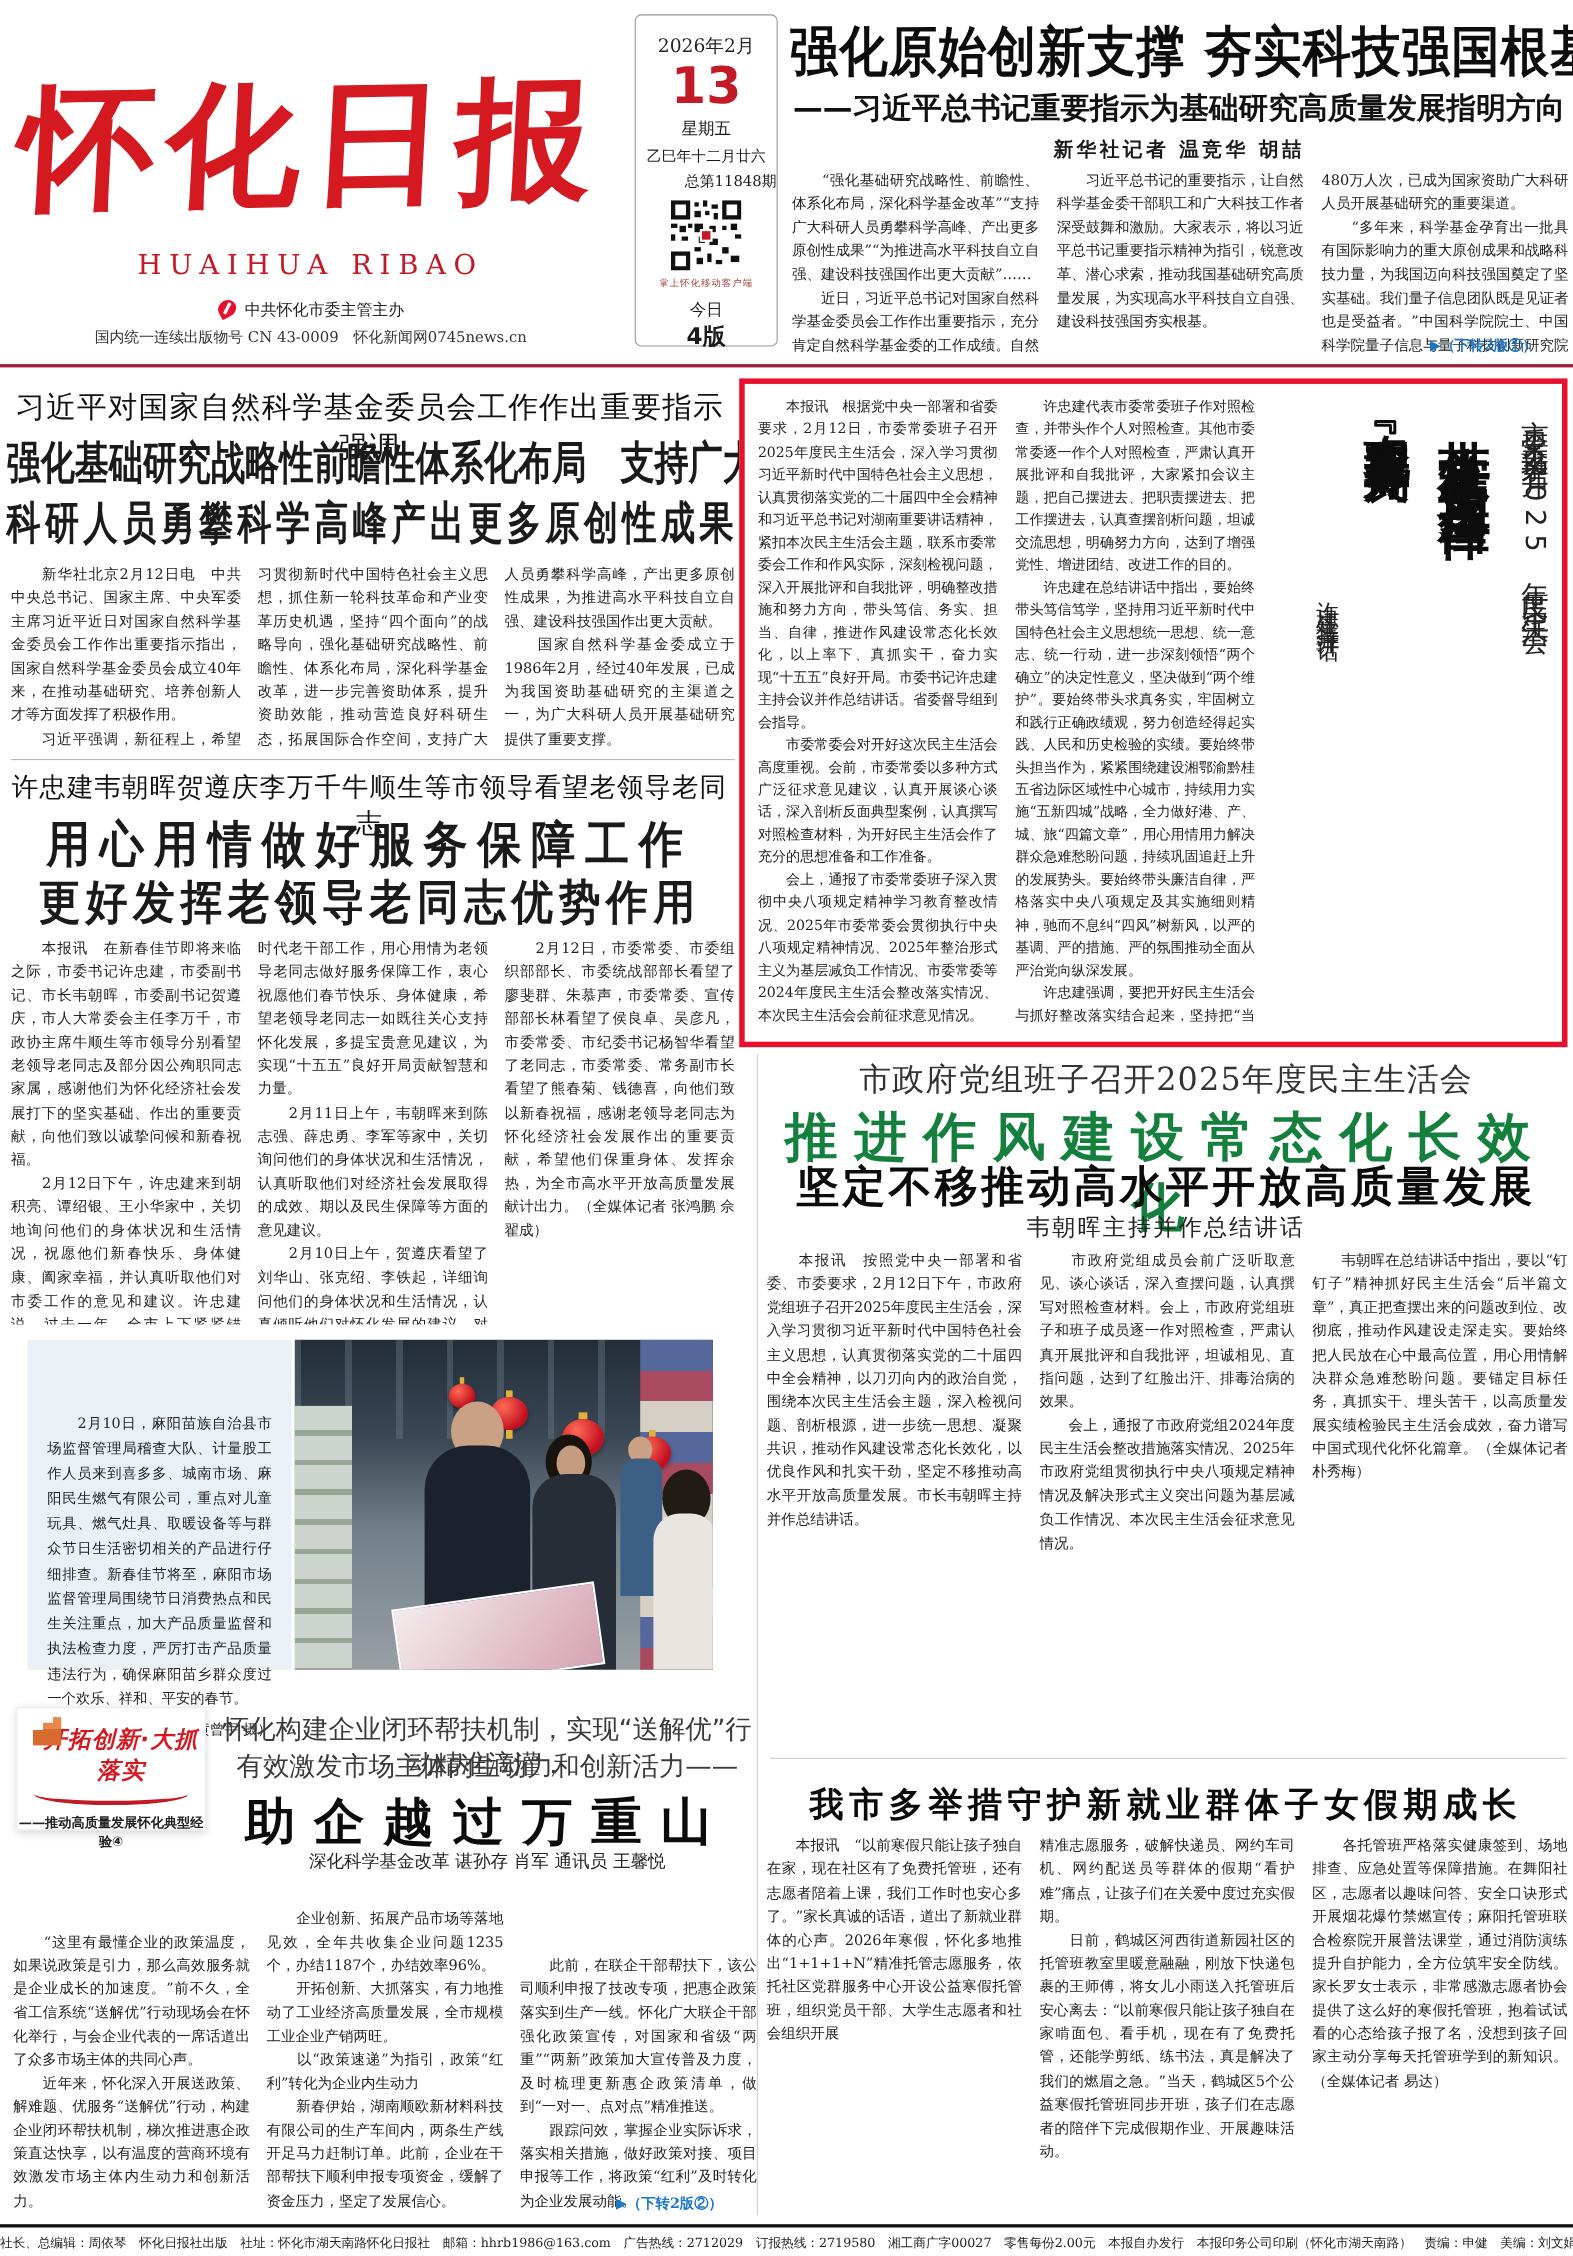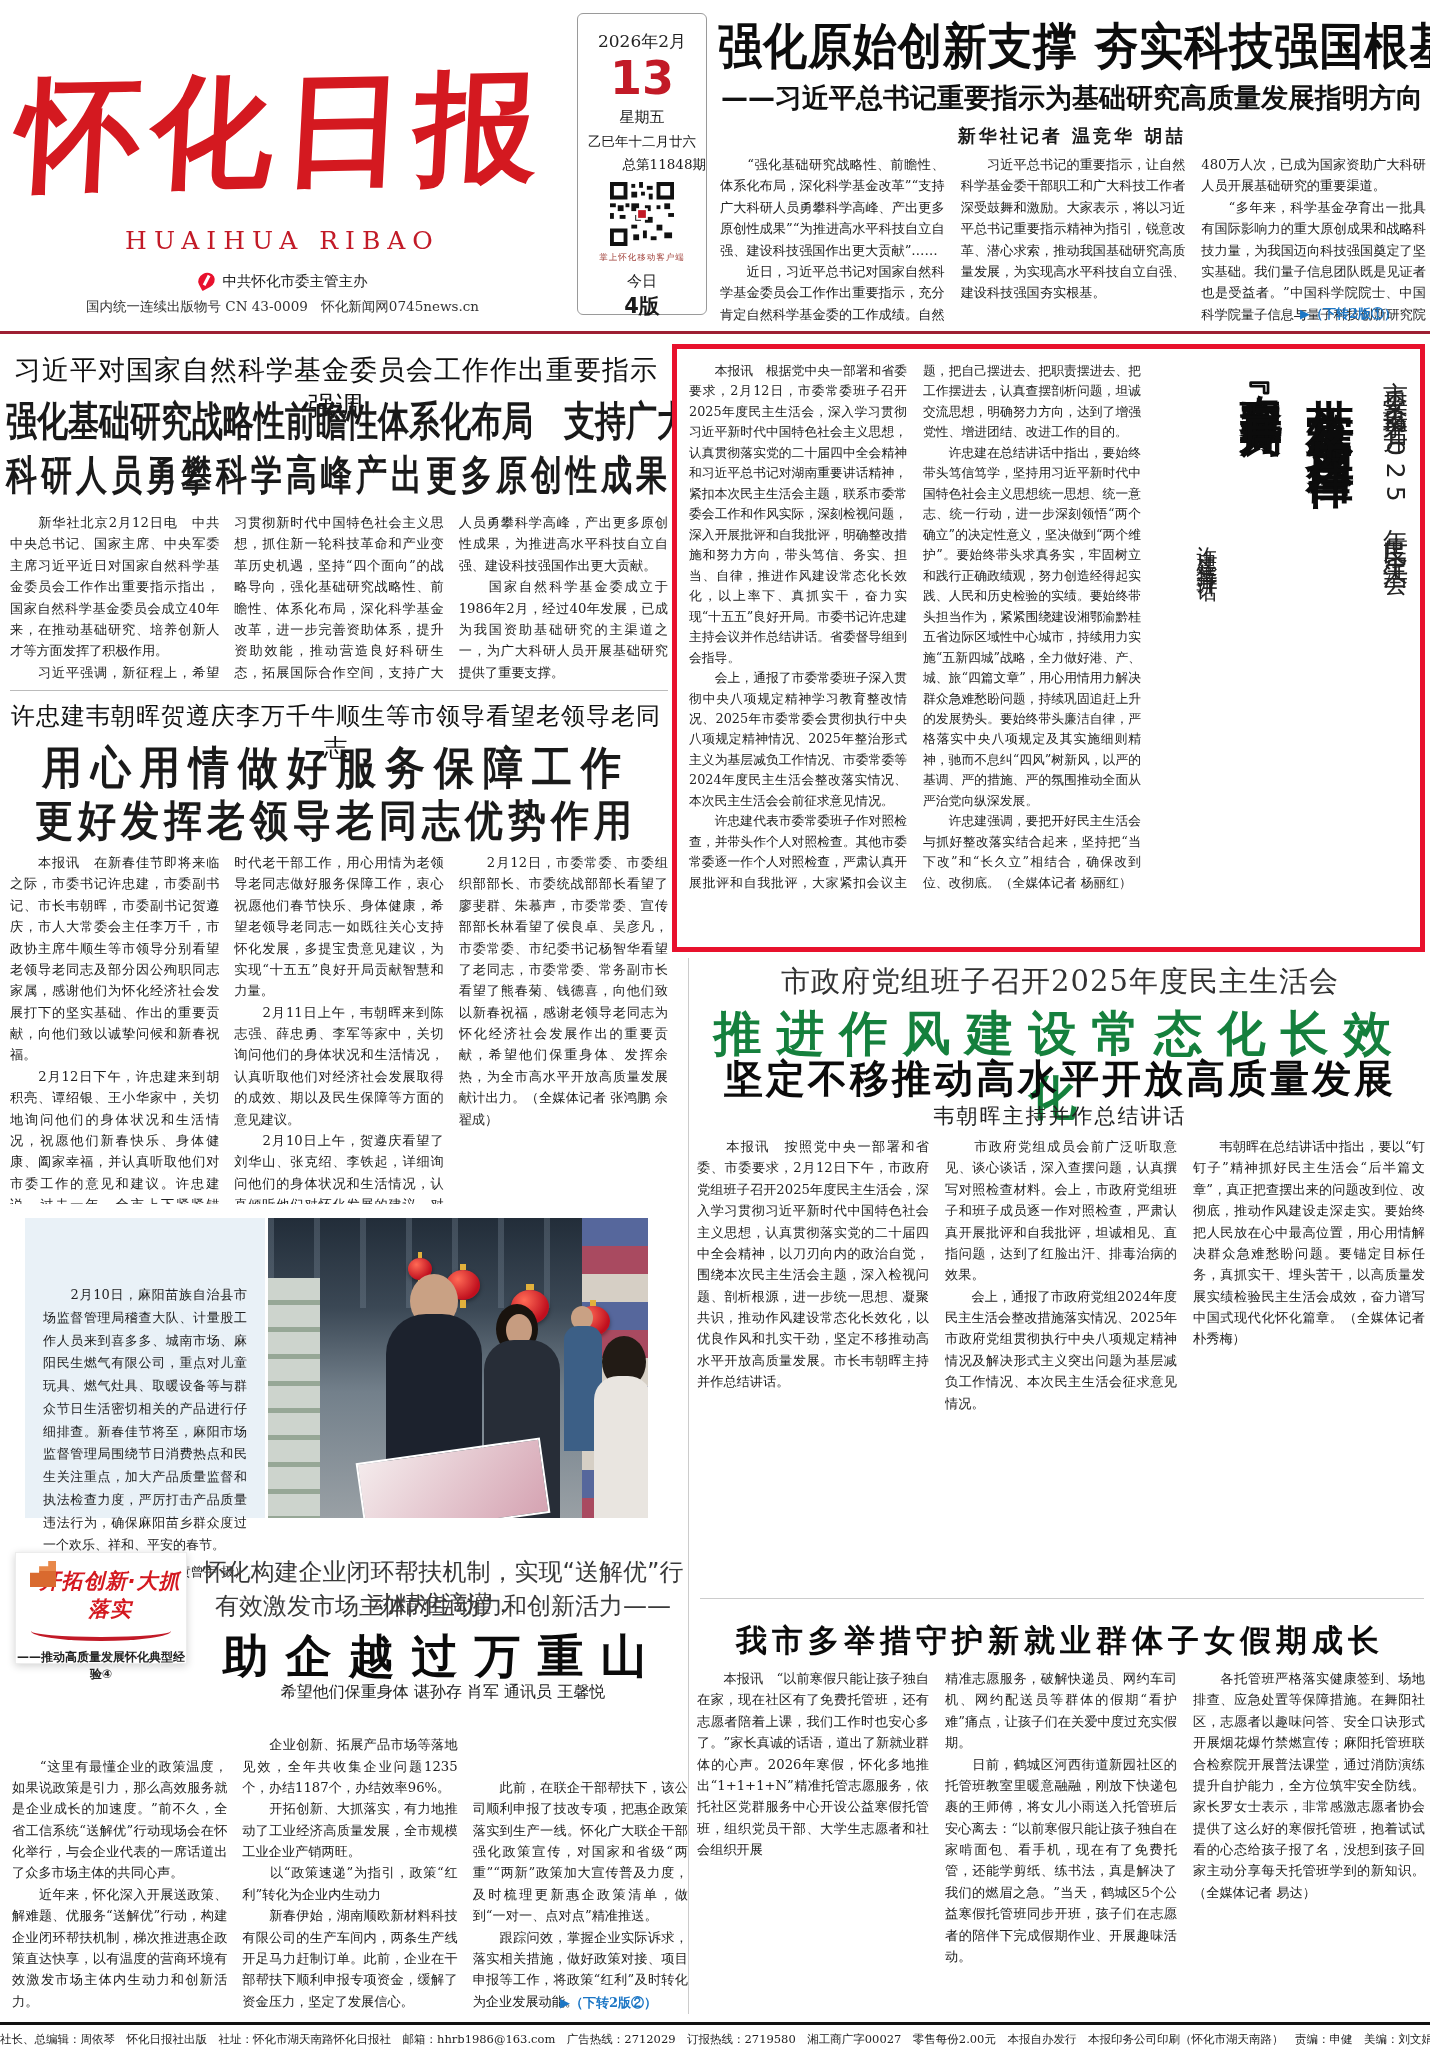--- a/index.html
+++ b/index.html
@@ -197,20 +197,21 @@
 　　习近平强调，新征程上，希望你们深入学</div>
     <div class="bcol">习贯彻新时代中国特色社会主义思想，抓住新一轮科技革命和产业变革历史机遇，坚持“四个面向”的战略导向，强化基础研究战略性、前瞻性、体系化布局，深化科学基金改革，进一步完善资助体系，提升资助效能，推动营造良好科研生态，拓展国际合作空间，支持广大科研</div>
     <div class="bcol">人员勇攀科学高峰，产出更多原创性成果，为推进高水平科技自立自强、建设科技强国作出更大贡献。
 　　国家自然科学基金委成立于1986年2月，经过40年发展，已成为我国资助基础研究的主渠道之一，为广大科研人员开展基础研究提供了重要支撑。</div>
   </div>
   <div class="abs div-h1"></div>
 
   <div class="abs redbox">
     <div class="rb-body">
       <p>　　本报讯　根据党中央一部署和省委要求，2月12日，市委常委班子召开2025年度民主生活会，深入学习贯彻习近平新时代中国特色社会主义思想，认真贯彻落实党的二十届四中全会精神和习近平总书记对湖南重要讲话精神，紧扣本次民主生活会主题，联系市委常委会工作和作风实际，深刻检视问题，深入开展批评和自我批评，明确整改措施和努力方向，带头笃信、务实、担当、自律，推进作风建设常态化长效化，以上率下、真抓实干，奋力实现“十五五”良好开局。市委书记许忠建主持会议并作总结讲话。省委督导组到会指导。</p>
+      <p>　　市委常委会对开好这次民主生活会高度重视。会前，市委常委以多种方式广泛征求意见建议，认真开展谈心谈话，深入剖析反面典型案例，认真撰写对照检查材料，为开好民主生活会作了充分的思想准备和工作准备。</p>
       <p>　　会上，通报了市委常委班子深入贯彻中央八项规定精神学习教育整改情况、2025年市委常委会贯彻执行中央八项规定精神情况、2025年整治形式主义为基层减负工作情况、市委常委等2024年度民主生活会整改落实情况、本次民主生活会会前征求意见情况。</p>
       <p>　　许忠建代表市委常委班子作对照检查，并带头作个人对照检查。其他市委常委逐一作个人对照检查，严肃认真开展批评和自我批评，大家紧扣会议主题，把自己摆进去、把职责摆进去、把工作摆进去，认真查摆剖析问题，坦诚交流思想，明确努力方向，达到了增强党性、增进团结、改进工作的目的。</p>
       <p>　　许忠建在总结讲话中指出，要始终带头笃信笃学，坚持用习近平新时代中国特色社会主义思想统一思想、统一意志、统一行动，进一步深刻领悟“两个确立”的决定性意义，坚决做到“两个维护”。要始终带头求真务实，牢固树立和践行正确政绩观，努力创造经得起实践、人民和历史检验的实绩。要始终带头担当作为，紧紧围绕建设湘鄂渝黔桂五省边际区域性中心城市，持续用力实施“五新四城”战略，全力做好港、产、城、旅“四篇文章”，用心用情用力解决群众急难愁盼问题，持续巩固追赶上升的发展势头。要始终带头廉洁自律，严格落实中央八项规定及其实施细则精神，驰而不息纠“四风”树新风，以严的基调、严的措施、严的氛围推动全面从严治党向纵深发展。</p>
       <p>　　许忠建强调，要把开好民主生活会与抓好整改落实结合起来，坚持把“当下改”和“长久立”相结合，确保改到位、改彻底。（全媒体记者 杨丽红）</p>
     </div>
     <div class="rb-heads">
       <div class="rb-kicker">市委常委班子召开2025年度民主生活会</div>
       <div class="rb-h1">带头笃信务实担当自律</div>
       <div class="rb-h2">奋力实现『十五五』良好开局</div>
       <div class="rb-presider">许忠建主持并讲话</div>
@@ -268,21 +269,21 @@
   <div class="abs series ctr">
     <span class="series-bld"></span>
     <div class="series-title sans">开拓创新·大抓落实</div>
     <div class="series-wave"></div>
     <div class="series-sub sans">——推动高质量发展怀化典型经验④</div>
   </div>
 
   <div class="abs wcs-intro1 ctr">怀化构建企业闭环帮扶机制，实现“送解优”行动精准滴灌，</div>
   <div class="abs wcs-intro2 ctr">有效激发市场主体内生动力和创新活力——</div>
   <div class="abs wcs-head ctr">助企越过万重山</div>
-  <div class="abs wcs-byline ctr">希望他们保重身体 谌孙存 肖军 通讯员 王馨悦</div>
+  <div class="abs wcs-byline ctr">深化科学基金改革 谌孙存 肖军 通讯员 王馨悦</div>
   <div class="abs wcs-body">
     <div class="bcol">　　“这里有最懂企业的政策温度，如果说政策是引力，那么高效服务就是企业成长的加速度。”前不久，全省工信系统“送解优”行动现场会在怀化举行，与会企业代表的一席话道出了众多市场主体的共同心声。
 　　近年来，怀化深入开展送政策、解难题、优服务“送解优”行动，构建企业闭环帮扶机制，梯次推进惠企政策直达快享，以有温度的营商环境有效激发市场主体内生动力和创新活力。</div>
     <div class="bcol">　　企业创新、拓展产品市场等落地见效，全年共收集企业问题1235个，办结1187个，办结效率96%。
 　　开拓创新、大抓落实，有力地推动了工业经济高质量发展，全市规模工业企业产销两旺。
 　　以“政策速递”为指引，政策“红利”转化为企业内生动力
 　　新春伊始，湖南顺欧新材料科技有限公司的生产车间内，两条生产线开足马力赶制订单。此前，企业在干部帮扶下顺利申报专项资金，缓解了资金压力，坚定了发展信心。</div>
     <div class="bcol">　　此前，在联企干部帮扶下，该公司顺利申报了技改专项，把惠企政策落实到生产一线。怀化广大联企干部强化政策宣传，对国家和省级“两重”“两新”政策加大宣传普及力度，及时梳理更新惠企政策清单，做到“一对一、点对点”精准推送。
 　　跟踪问效，掌握企业实际诉求，落实相关措施，做好政策对接、项目申报等工作，将政策“红利”及时转化为企业发展动能。</div>
   </div>

